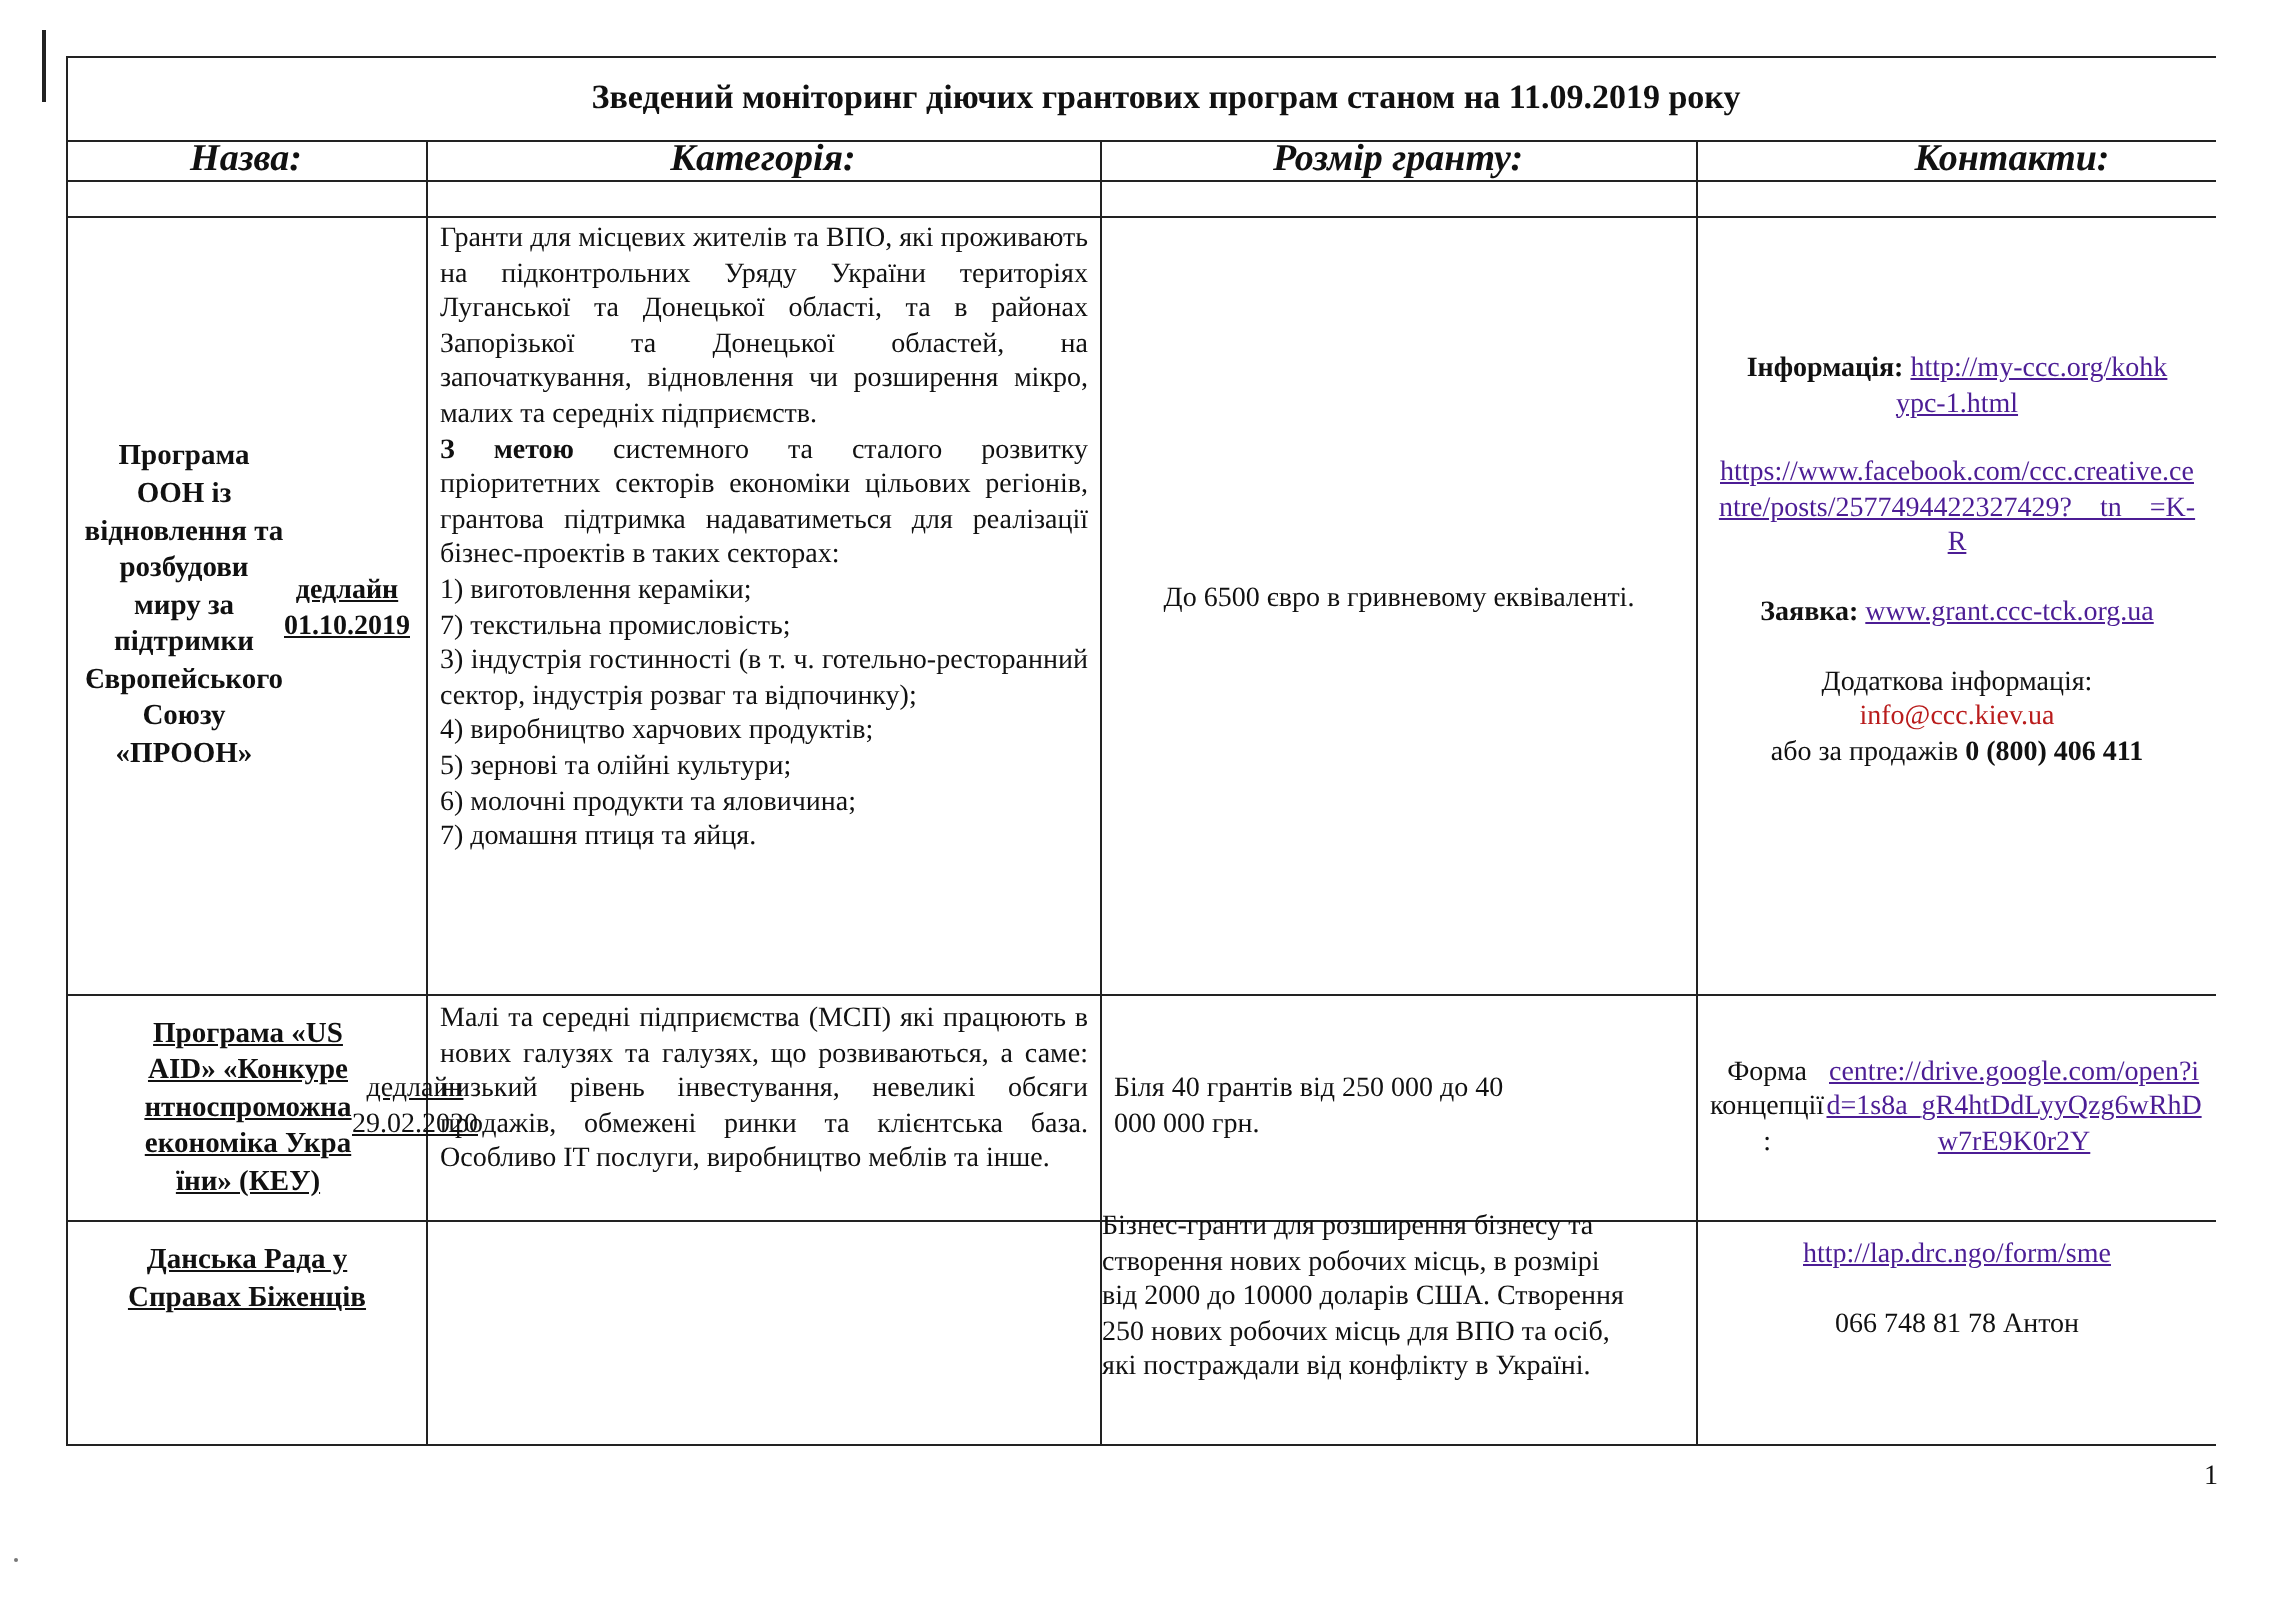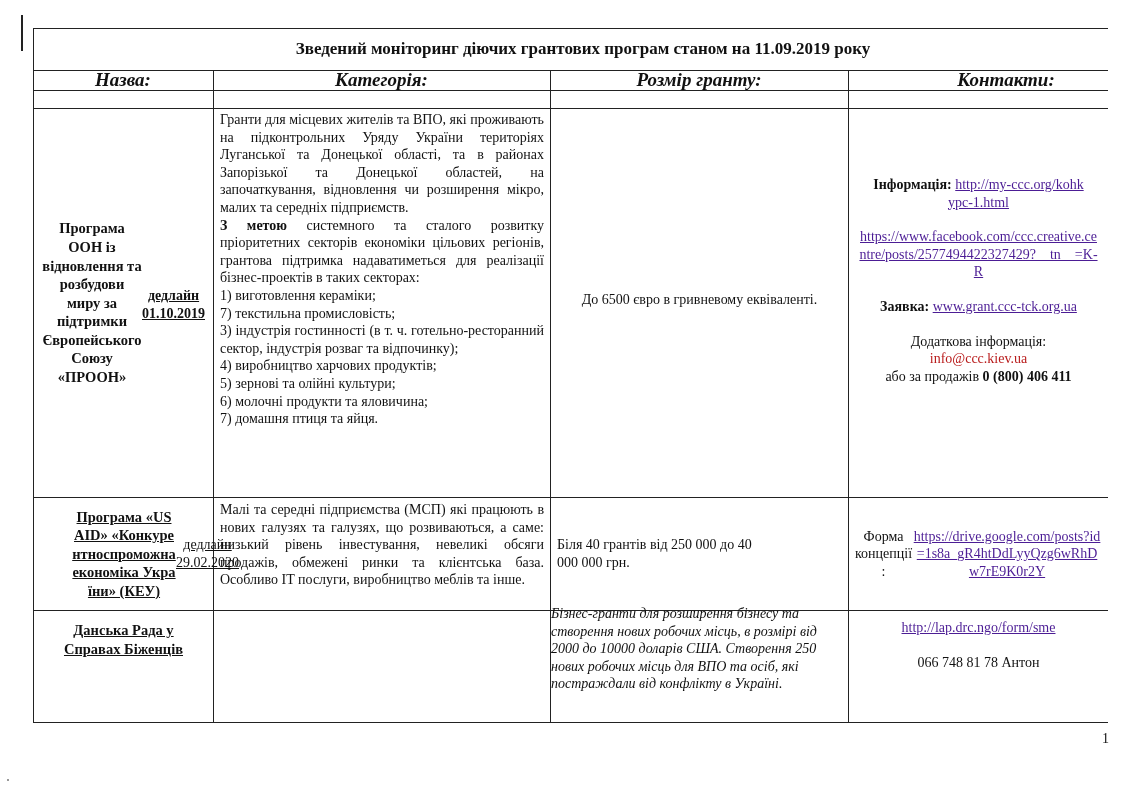--- a/index.html
+++ b/index.html
@@ -110,30 +110,30 @@
   <div class="cell just" style="left:181px; top:470px; width:336px; height:112px; padding-top:3px;">
     <p>Малі та середні підприємства (МСП) які працюють в нових галузях та галузях, що розвиваються, а саме: низький рівень інвестування, невеликі обсяги продажів, обмежені ринки та клієнтська база. Особливо IT послуги, виробництво меблів та інше.</p>
   </div>
 
   <div class="cell" style="left:518px; top:470px; width:297px; height:112px; padding:0 80px 0 6px; display:flex; align-items:center;">
     <p>Біля 40 грантів від 250 000 до 40 000 000 грн.</p>
   </div>
 
   <div class="cell center vcenter" style="left:816px; top:470px; width:259px; height:112px; padding:0 6px;">
     <p>Форма концепції :</p>
-    <p><a class="link" style="word-break:break-all;">https://drive.google.com/posts?id=1s8a_gR4htDdLyyQzg6wRhDw7rE9K0r2Y</a></p>
+    <p><a class="link" style="word-break:break-all;">centre://drive.google.com/open?id=1s8a_gR4htDdLyyQzg6wRhDw7rE9K0r2Y</a></p>
   </div>
 
   <div class="cell center" style="left:1px; top:583px; width:179px; height:111px; padding:10px 6px 0 6px;">
     <p class="b u" style="font-size:14.5px; line-height:18.6px; padding:0 14px;">Данська Рада у Справах Біженців</p>
   </div>
 
 
   <div class="cell" style="left:518px; top:583px; width:297px; height:111px; padding:-2px 30px 0 6px; margin-top:-6px;">
-    <p style="padding-right:30px;font-style:italic;">Бізнес-гранти для розширення бізнесу та створення нових робочих місць, в розмірі від 2000 до 10000 доларів США. Створення 250 нових робочих місць для ВПО та осіб, які постраждали від конфлікту в Україні.</p>
+    <p style="padding-right:30px;">Бізнес-гранти для розширення бізнесу та створення нових робочих місць, в розмірі від 2000 до 10000 доларів США. Створення 250 нових робочих місць для ВПО та осіб, які постраждали від конфлікту в Україні.</p>
   </div>
 
   <div class="cell center" style="left:816px; top:583px; width:259px; height:111px; padding-top:8px;">
     <p><a class="link">http://lap.drc.ngo/form/sme</a></p>
     <div class="gap"></div>
     <p>066 748 81 78 Антон</p>
   </div>
 </div>
 
 <div class="page-num">1</div>

